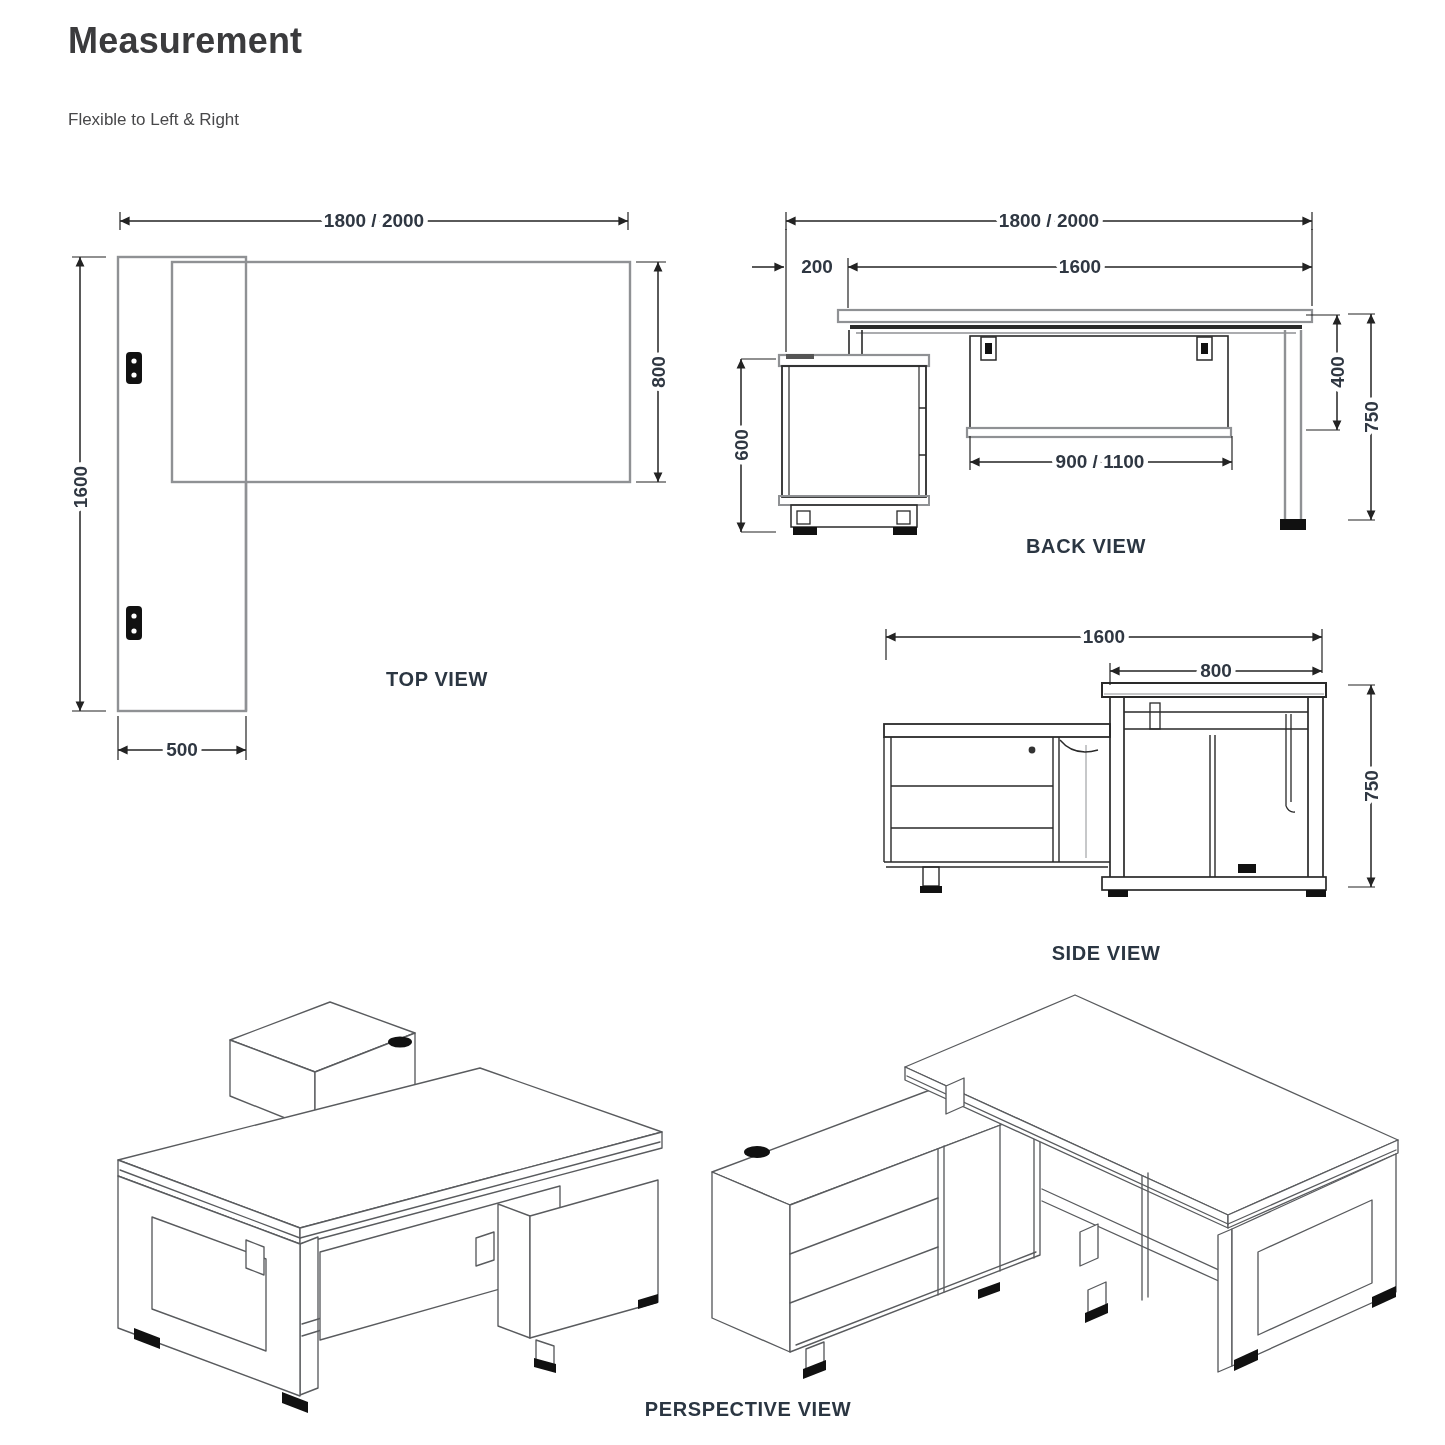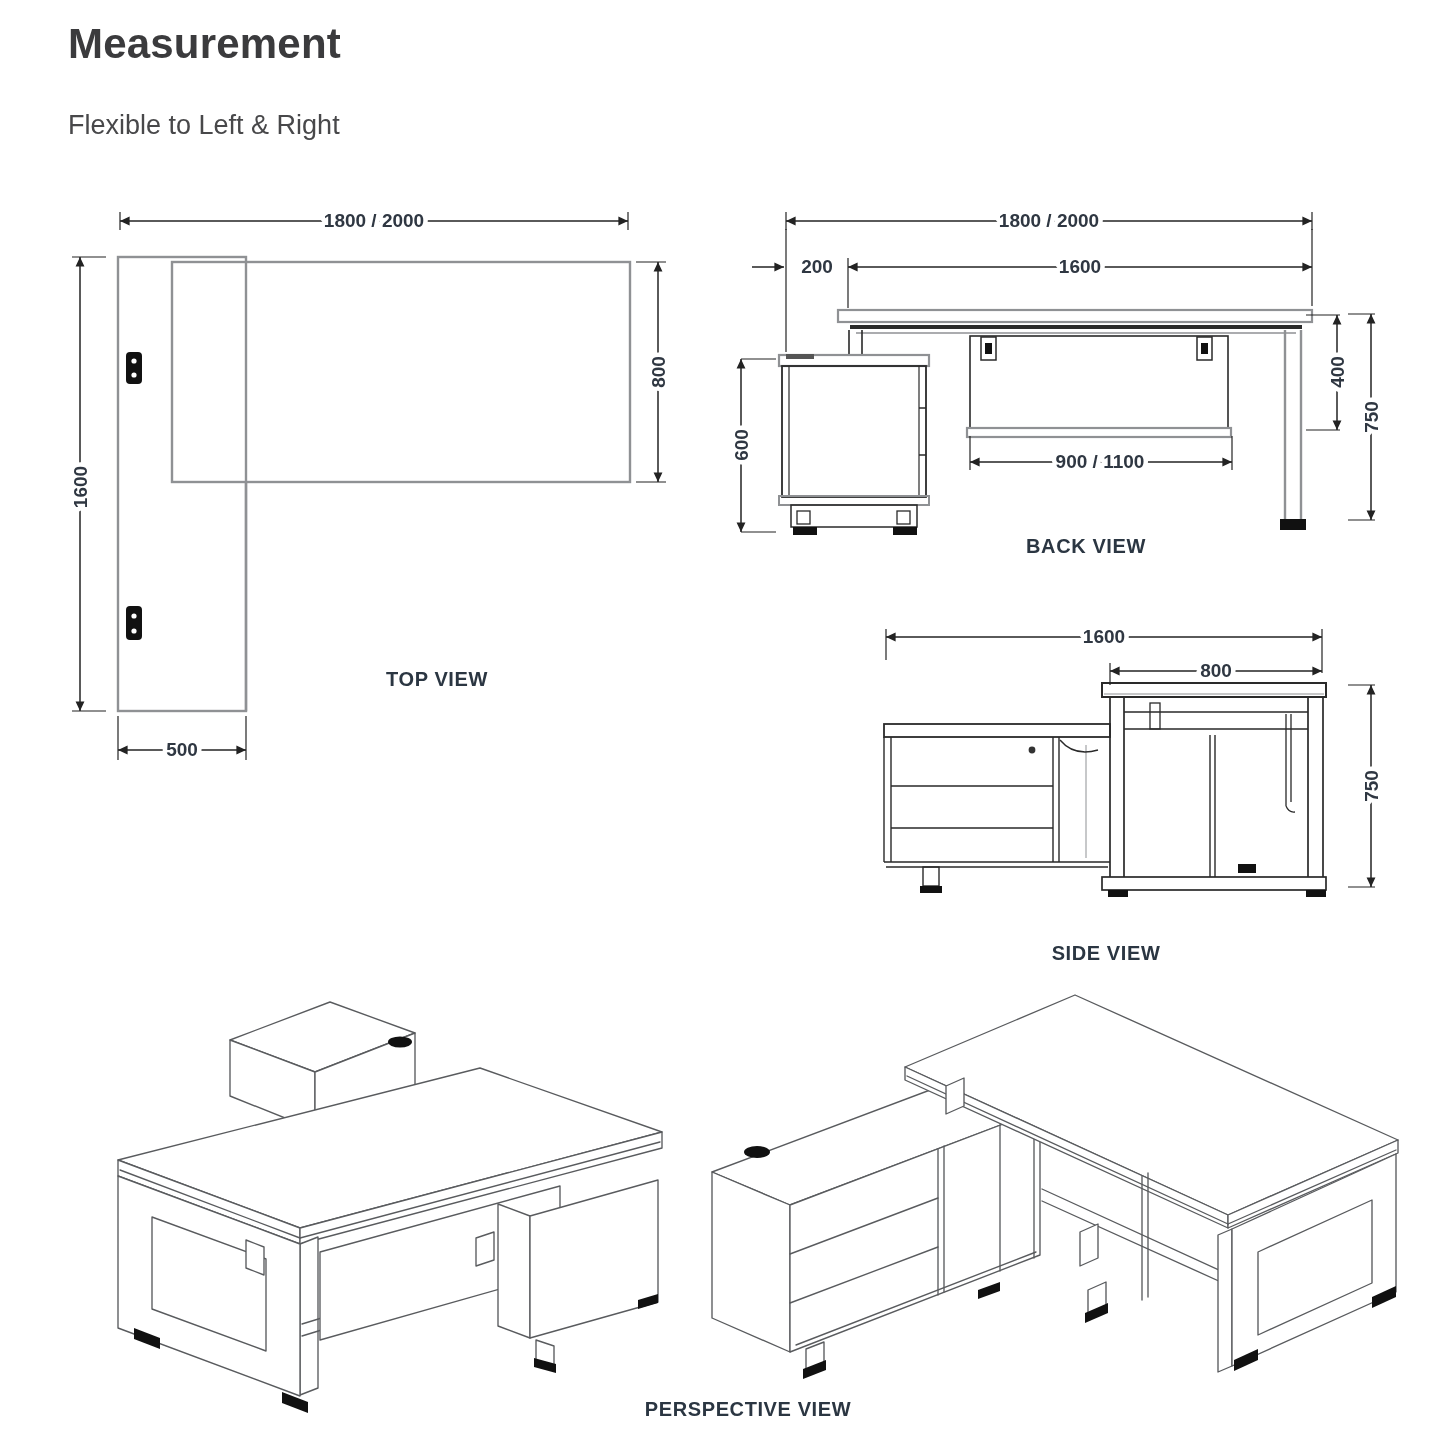--- a/index.html
+++ b/index.html
@@ -1,20 +1,20 @@
 <!DOCTYPE html>
 <html><head>
 <meta charset="utf-8">
 <style>
   html,body{margin:0;padding:0;background:#ffffff;}
   .canvas{position:relative;width:1445px;height:1445px;background:#fff;
           font-family:"Liberation Sans",sans-serif;overflow:hidden;}
-  .page-title{position:absolute;left:68px;top:20px;margin:0;font-size:42px;font-weight:700;
+  .page-title{position:absolute;left:68px;top:20px;margin:0;font-size:36px;font-weight:700;
               color:#3b3b3d;letter-spacing:.2px;}
-  .page-subtitle{position:absolute;left:68px;top:110px;font-size:27px;font-weight:400;color:#48484a;}
+  .page-subtitle{position:absolute;left:68px;top:110px;font-size:17px;font-weight:400;color:#48484a;}
   svg.sheet{position:absolute;left:0;top:0;}
   .dim{font-size:19px;font-weight:600;fill:#2f3742;text-anchor:middle;
        paint-order:stroke;stroke:#ffffff;stroke-width:9px;stroke-linejoin:round;}
   .viewlabel{font-size:20px;font-weight:600;fill:#2b3642;text-anchor:middle;letter-spacing:.6px;}
   .dimline{stroke:#232323;stroke-width:1.5;fill:none;}
   .ext{stroke:#232323;stroke-width:1.2;fill:none;}
   .gray{stroke:#8f9194;fill:none;}
   .dark{stroke:#2a2a2a;fill:none;}
   .blk{fill:#111;stroke:none;}
   .persp path,.persp line,.persp ellipse{stroke:#595b5e;stroke-width:1.35;fill:none;

